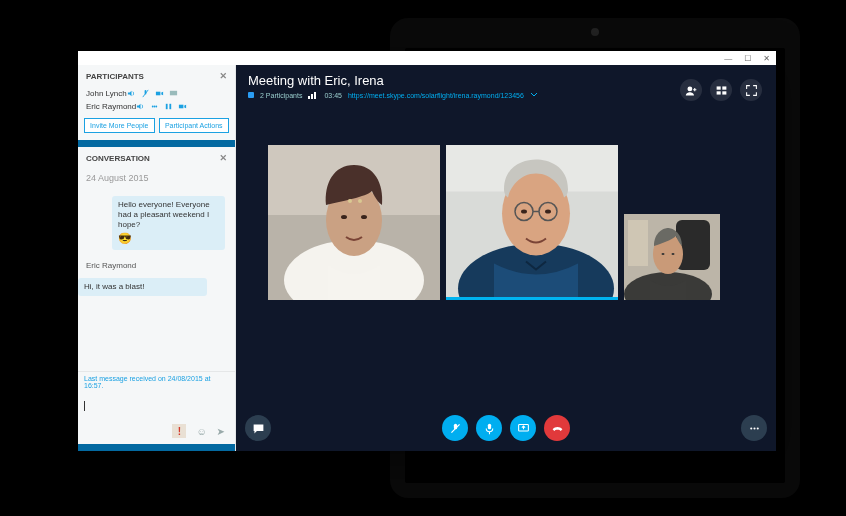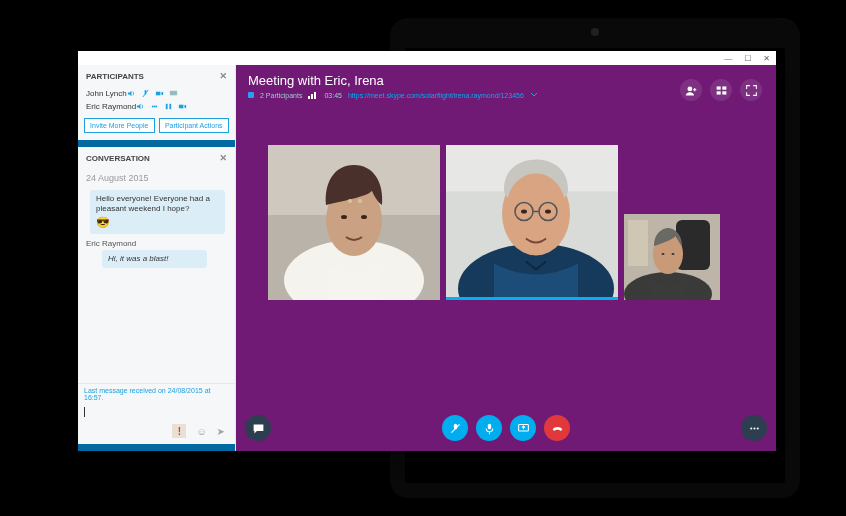--- a/index.html
+++ b/index.html
@@ -18,34 +18,34 @@
   .panel-head { display: flex; justify-content: space-between; align-items: center; padding: 6px 8px; font-weight: 600; font-size: 8px; color: #444; }
   .panel-head .x { color: #888; font-size: 9px; cursor: pointer; }
   .subhead { padding: 0 8px 4px; font-size: 8px; color: #666; }
   .prow { display: flex; justify-content: flex-start; align-items: center; padding: 2px 8px; }
   .prow .name { color: #333; }
   .icons { display: flex; gap: 5px; align-items: center; }
   .icons svg, .icons .iconbox { width: 9px; height: 9px; }
   .sidebar-btns { display: flex; gap: 4px; padding: 5px 6px 7px; }
   .sidebar-btns button { flex: 1; border: 1px solid #1ba1e2; background: #fff; color: #1ba1e2; font-size: 7px; padding: 3px 0; cursor: pointer; }
   .date { padding: 4px 8px; color: #999; font-size: 9px; }
-  .msg-bubble { margin: 3px 10px 3px 12px; background: #dbeef7; border-radius: 3px; padding: 4px 6px; font-size: 8px; color: #333; line-height: 1.25; }
+  .msg-bubble { margin: 3px 10px 3px 34px; background: #dbeef7; border-radius: 3px; padding: 4px 6px; font-size: 8px; color: #333; line-height: 1.25; }
   .emoji { font-size: 11px; display: block; margin-top: 2px; }
   .sender { padding: 2px 8px 1px; color: #555; font-size: 8px; }
-  .msg-bubble.in { margin: 1px 28px 3px 24px; font-style: italic; }
+  .msg-bubble.in { margin: 1px 28px 3px 0; }
   .conversation-body { display: flex; flex-direction: column; }
   .conv-spacer { flex: 1; }
   .lastmsg { padding: 3px 6px; color: #1ba1e2; font-size: 7px; border-top: 1px solid #e5e7e8; }
   .input-row { display: flex; align-items: center; padding: 3px 6px; }
   .input-row .cursor { width: 1px; height: 10px; background: #333; }
   .input-tools { display: flex; justify-content: flex-end; align-items: center; gap: 10px; padding: 4px 10px 6px; }
   .input-tools .square { width: 14px; height: 14px; background: #e9e0d4; display: flex; align-items: center; justify-content: center; color: #d33a2b; font-weight: 700; font-size: 10px; }
   .input-tools .smiley, .input-tools .send { color: #9aa; font-size: 10px; }
 
-  .main { flex: 1; background: #701a75; position: relative; color: #fff; }
+  .main { flex: 1; background: #0f172a; position: relative; color: #fff; }
   .mhead { padding: 8px 12px 4px; }
   .mtitle { font-size: 13px; font-weight: 400; }
   .msub { display: flex; align-items: center; gap: 6px; font-size: 7px; margin-top: 3px; color: #9cc; }
   .msub .dot { width: 6px; height: 6px; background: #2a9df4; border-radius: 1px; }
   .msub .plink { color: #00aef0; word-break: break-all; }
   .headicons { position: absolute; right: 14px; top: 14px; display: flex; gap: 8px; }
   .headicons .hic { width: 22px; height: 22px; background: rgba(255,255,255,.1); border-radius: 50%; display: flex; align-items: center; justify-content: center; cursor: pointer; }
 
   .videos { position: absolute; left: 32px; top: 80px; display: flex; gap: 6px; align-items: flex-end; }
   .vidtile { background: #233; overflow: hidden; }
@@ -136,21 +136,21 @@
           <button>Invite More People</button>
           <button>Participant Actions</button>
         </div>
       </div>
 
       <div class="panel conversation-panel">
         <div class="panel-head">
           <span>CONVERSATION</span>
           <span class="x">✕</span>
         </div>
-        <div class="conversation-body" style="flex:1;min-height:0;">
+        <div class="conversation-body" style="flex:1;min-height:0;gap:6px;">
           <div class="date">24 August 2015</div>
           <div class="msg-bubble">
             <span>Hello everyone! Everyone had a pleasant weekend I hope?</span>
             <span class="emoji">😎</span>
           </div>
           <div class="sender">Eric Raymond</div>
           <div class="msg-bubble in">
             <span>Hi, it was a blast!</span>
           </div>
           <div class="conv-spacer"></div>

